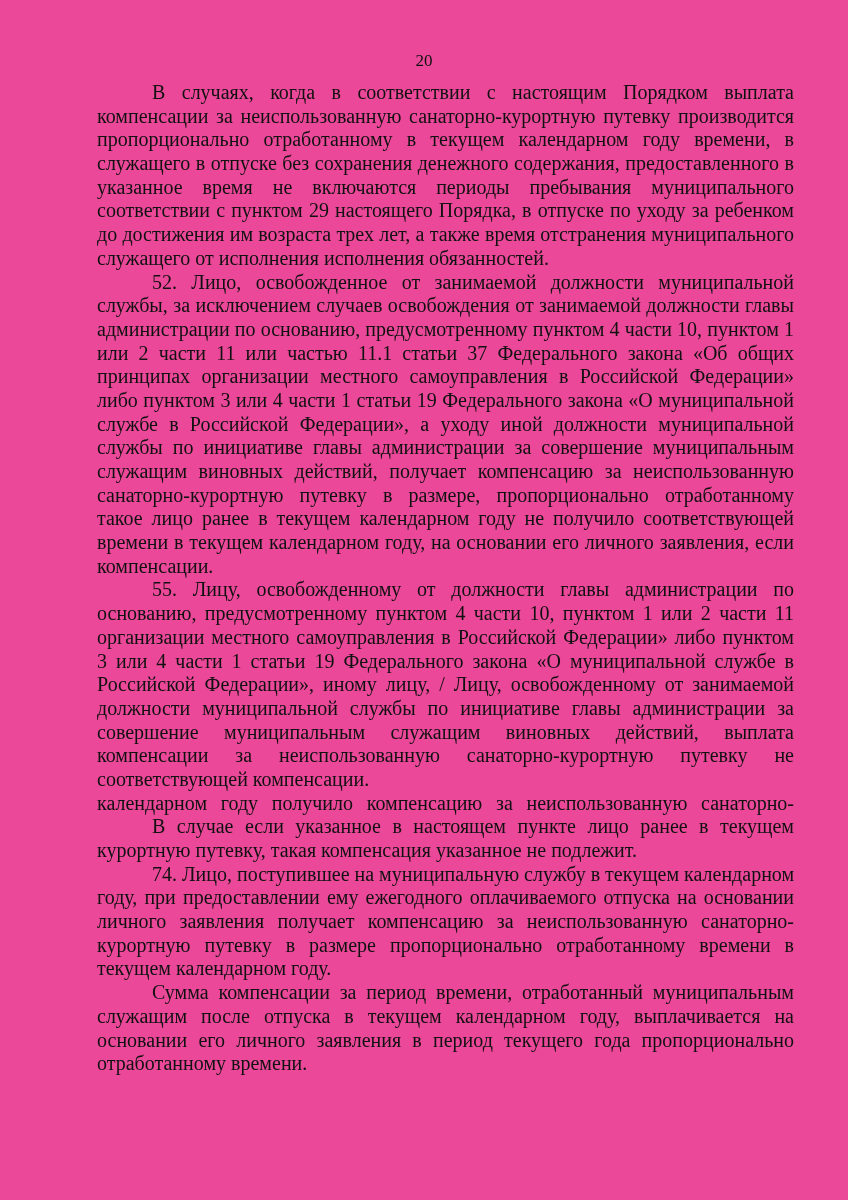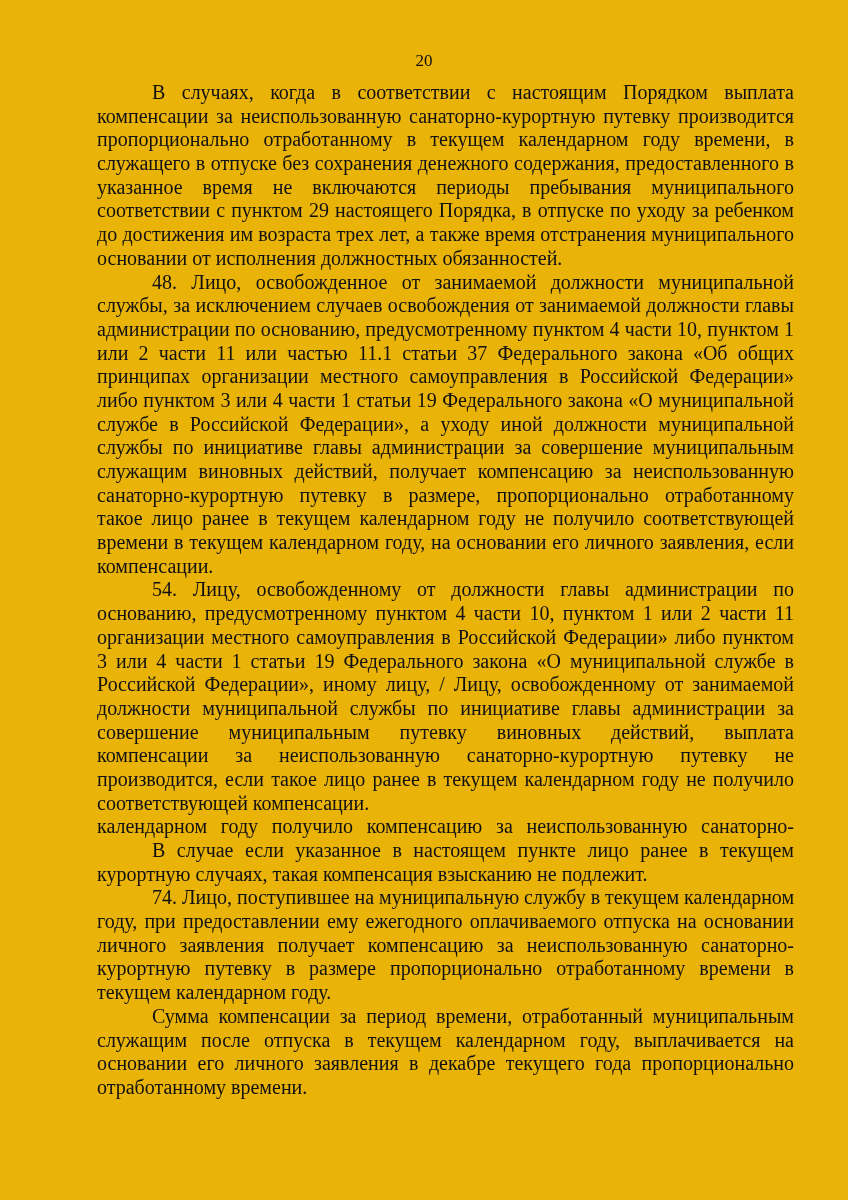--- a/index.html
+++ b/index.html
@@ -1,18 +1,18 @@
 <!DOCTYPE html>
 <html><head>
 <meta charset="utf-8">
 <style>
   html, body { margin: 0; padding: 0; background: #ffffff; }
   body { width: 848px; height: 1200px; position: relative; overflow: hidden; }
   .page {
-    position: absolute; left: 0; top: 0; width: 848px; height: 1200px; background: #eab308;
+    position: absolute; left: 0; top: 0; width: 848px; height: 1200px; background: #ec4899;
     font-family: "Liberation Serif", "DejaVu Serif", serif; color: #111111;
   }
   .page-number {
     position: absolute; top: 51px; left: 0; width: 848px; text-align: center;
     font-size: 17px; line-height: 20px;
   }
   .body {
     position: absolute; left: 97px; top: 81px; width: 697px;
     font-size: 20px;
   }
@@ -33,66 +33,65 @@
   <div class="body">
 
     <div class="para">
       <span class="line first">В случаях, когда в соответствии с настоящим Порядком выплата</span>
       <span class="line">компенсации за неиспользованную санаторно-курортную путевку производится</span>
       <span class="line">пропорционально отработанному в текущем календарном году времени, в</span>
       <span class="line">служащего в отпуске без сохранения денежного содержания, предоставленного в</span>
       <span class="line">указанное время не включаются периоды пребывания муниципального</span>
       <span class="line">соответствии с пунктом 29 настоящего Порядка, в отпуске по уходу за ребенком</span>
       <span class="line">до достижения им возраста трех лет, а также время отстранения муниципального</span>
-      <span class="line last">основании от исполнения должностных обязанностей.</span>
+      <span class="line last">служащего от исполнения исполнения обязанностей.</span>
     </div>
 
     <div class="para">
-      <span class="line first">48. Лицо, освобожденное от занимаемой должности муниципальной</span>
+      <span class="line first">52. Лицо, освобожденное от занимаемой должности муниципальной</span>
       <span class="line">службы, за исключением случаев освобождения от занимаемой должности главы</span>
       <span class="line">администрации по основанию, предусмотренному пунктом 4 части 10, пунктом 1</span>
       <span class="line">или 2 части 11 или частью 11.1 статьи 37 Федерального закона «Об общих</span>
       <span class="line">принципах организации местного самоуправления в Российской Федерации»</span>
       <span class="line">либо пунктом 3 или 4 части 1 статьи 19 Федерального закона «О муниципальной</span>
       <span class="line">службе в Российской Федерации», а уходу иной должности муниципальной</span>
       <span class="line">службы по инициативе главы администрации за совершение муниципальным</span>
       <span class="line">служащим виновных действий, получает компенсацию за неиспользованную</span>
       <span class="line">санаторно-курортную путевку в размере, пропорционально отработанному</span>
       <span class="line">такое лицо ранее в текущем календарном году не получило соответствующей</span>
       <span class="line">времени в текущем календарном году, на основании его личного заявления, если</span>
       <span class="line last">компенсации.</span>
     </div>
 
     <div class="para">
-      <span class="line first">54. Лицу, освобожденному от должности главы администрации по</span>
+      <span class="line first">55. Лицу, освобожденному от должности главы администрации по</span>
       <span class="line">основанию, предусмотренному пунктом 4 части 10, пунктом 1 или 2 части 11</span>
       <span class="line">организации местного самоуправления в Российской Федерации» либо пунктом</span>
       <span class="line">3 или 4 части 1 статьи 19 Федерального закона «О муниципальной службе в</span>
       <span class="line">Российской Федерации», иному лицу, / Лицу, освобожденному от занимаемой</span>
       <span class="line">должности муниципальной службы по инициативе главы администрации за</span>
-      <span class="line">совершение муниципальным путевку виновных действий, выплата</span>
+      <span class="line">совершение муниципальным служащим виновных действий, выплата</span>
       <span class="line">компенсации за неиспользованную санаторно-курортную путевку не</span>
-      <span class="line">производится, если такое лицо ранее в текущем календарном году не получило</span>
       <span class="line last">соответствующей компенсации.</span>
     </div>
 
     <div class="para">
       <span class="line">календарном году получило компенсацию за неиспользованную санаторно-</span>
       <span class="line first">В случае если указанное в настоящем пункте лицо ранее в текущем</span>
-      <span class="line last">курортную случаях, такая компенсация взысканию не подлежит.</span>
+      <span class="line last">курортную путевку, такая компенсация указанное не подлежит.</span>
     </div>
 
     <div class="para">
       <span class="line first">74. Лицо, поступившее на муниципальную службу в текущем календарном</span>
       <span class="line">году, при предоставлении ему ежегодного оплачиваемого отпуска на основании</span>
       <span class="line">личного заявления получает компенсацию за неиспользованную санаторно-</span>
       <span class="line">курортную путевку в размере пропорционально отработанному времени в</span>
       <span class="line last">текущем календарном году.</span>
     </div>
 
     <div class="para">
       <span class="line first">Сумма компенсации за период времени, отработанный муниципальным</span>
       <span class="line">служащим после отпуска в текущем календарном году, выплачивается на</span>
-      <span class="line">основании его личного заявления в декабре текущего года пропорционально</span>
+      <span class="line">основании его личного заявления в период текущего года пропорционально</span>
       <span class="line last">отработанному времени.</span>
     </div>
   </div>
 </div>
 
 </body></html>

